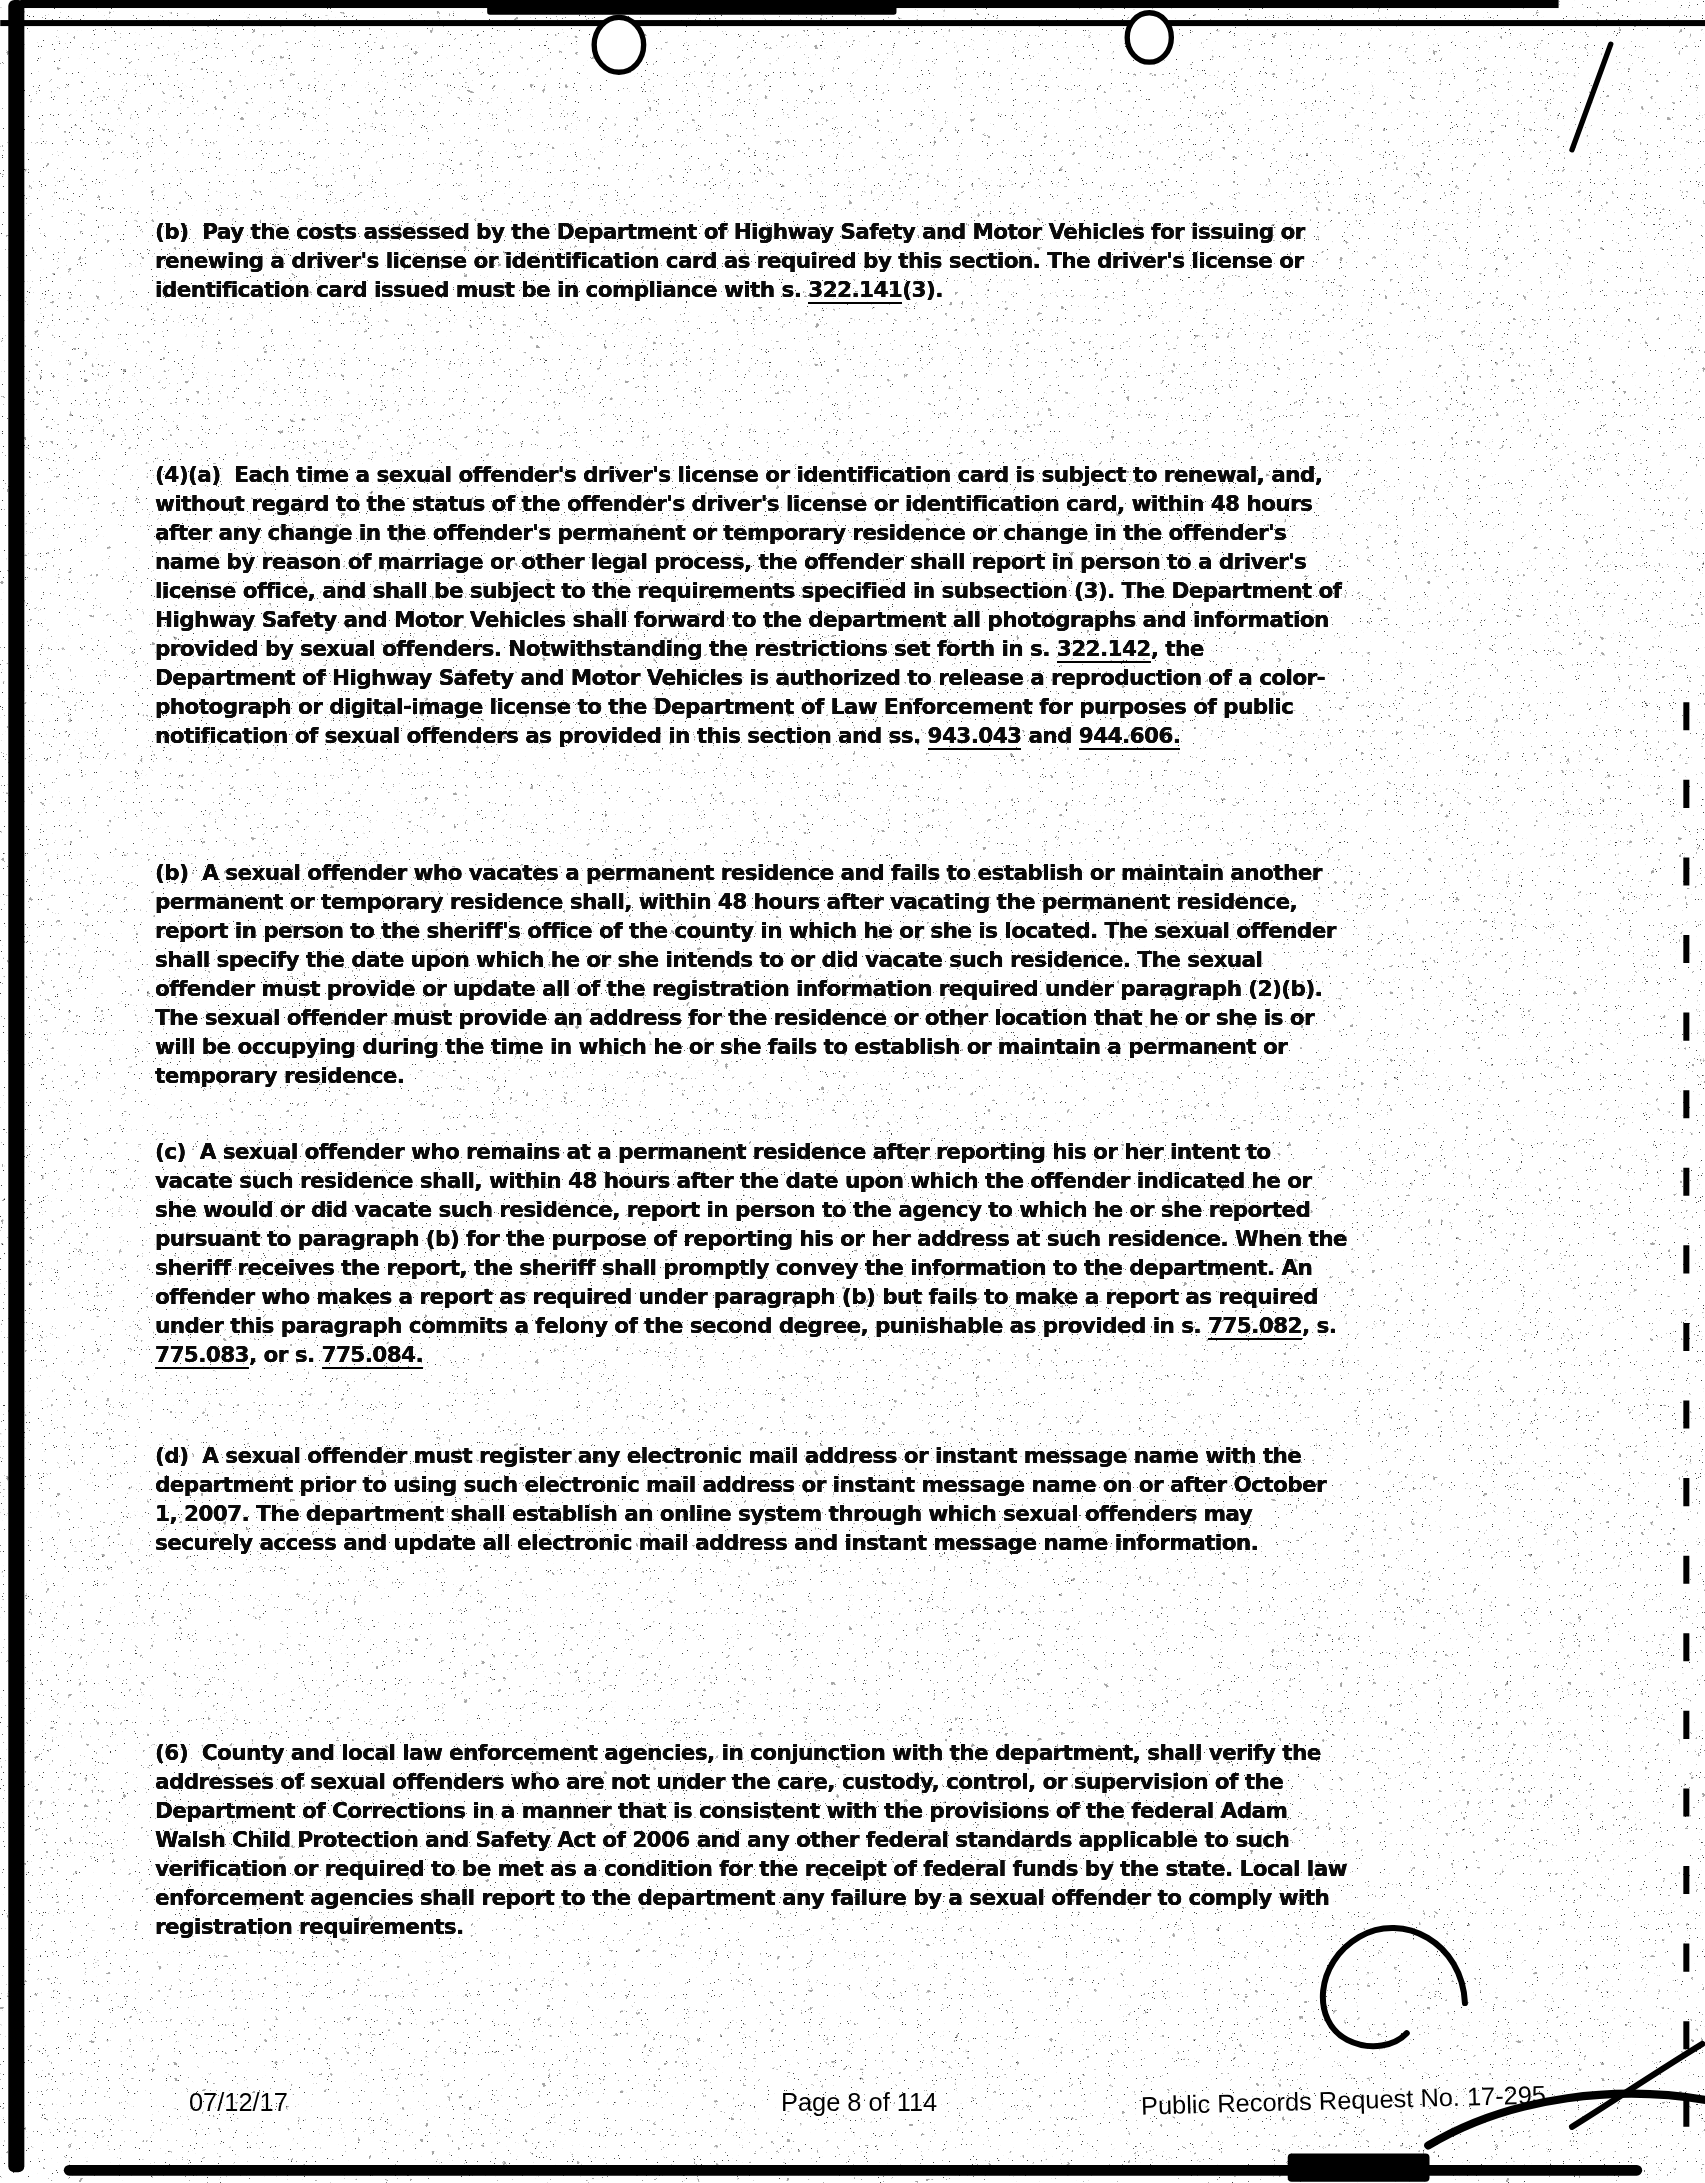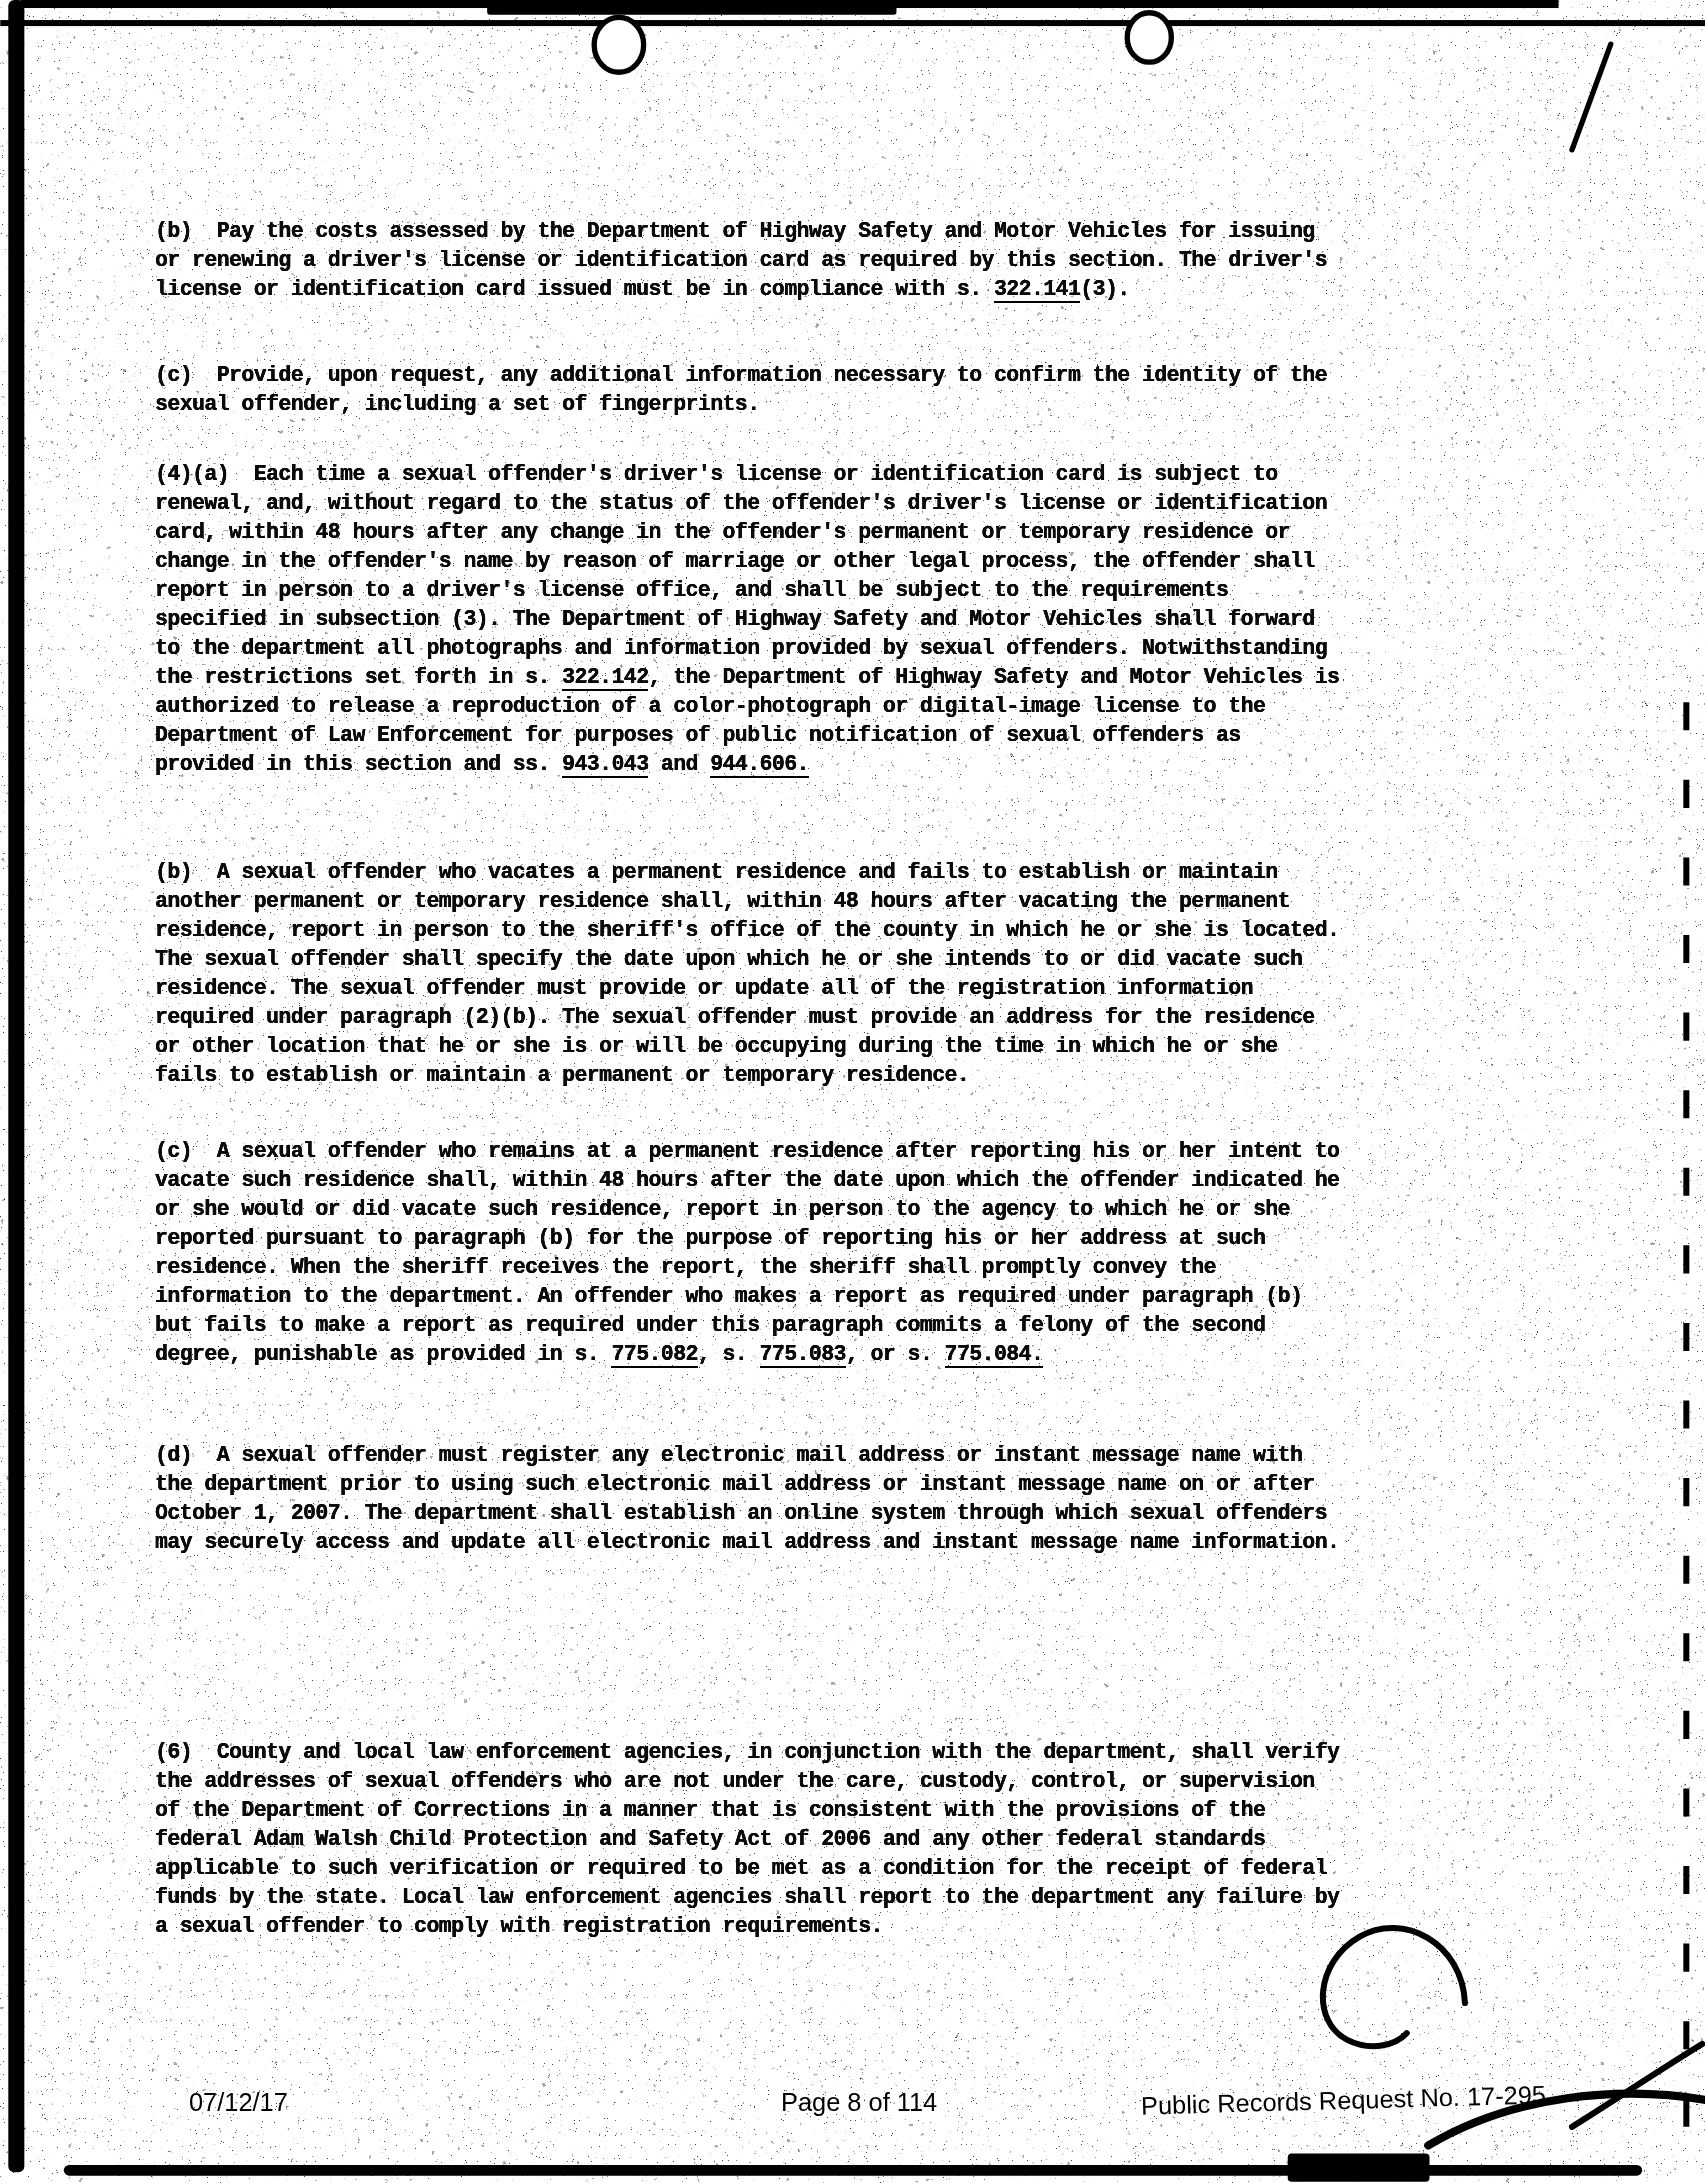--- a/index.html
+++ b/index.html
@@ -6,21 +6,21 @@
   .page{
     position:relative;
     width:1706px;height:2183px;
     background:#ffffff;
     overflow:hidden;
     font-family:"DejaVu Sans",sans-serif;
   }
   .noise-layer,.artifact-layer{
     position:absolute;left:0;top:0;width:1706px;height:2183px;pointer-events:none;
   }
-  .content{position:absolute;left:0;top:0;width:1362px;height:2183px;font-family:Liberation Mono, monospace;}
+  .content{position:absolute;left:0;top:0;width:1362px;height:2183px;}
   .para{
     position:absolute;left:155px;width:1195px;
     margin:0;
     font-size:21.4px;line-height:29px;letter-spacing:-0.5px;
     font-weight:700;color:#0a0a0a;
     white-space:pre-wrap;
     text-shadow:0.3px 0.3px 0 #0a0a0a, 0 0 0.5px #000;
   }
   .para .u{
     border-bottom:2.7px solid #000;
@@ -67,21 +67,20 @@
     <path d="M2408,66 L2350,224" stroke="#000" stroke-width="8" fill="none" stroke-linecap="round"></path>
     <ellipse cx="925" cy="67" rx="37" ry="41" fill="#fff" stroke="#000" stroke-width="8"></ellipse>
     <ellipse cx="1718" cy="56" rx="33" ry="37" fill="#fff" stroke="#000" stroke-width="8"></ellipse>
     <path d="M 2190,2995 C 2186,2905 2098,2858 2032,2896 C 1966,2934 1960,3022 2014,3050 C 2050,3068 2086,3058 2103,3040" stroke="#000" stroke-width="9" fill="none" stroke-linecap="round"></path>
     <path d="M 2135,3208 C 2262,3132 2424,3118 2550,3140" stroke="#000" stroke-width="12" fill="none" stroke-linecap="round"></path>
     <path d="M 2545,3056 C 2470,3102 2402,3148 2350,3180" stroke="#000" stroke-width="9" fill="none" stroke-linecap="round"></path>
   </svg>
 
   <main class="content">
     <p class="para" style="top: 217px;"><span>(b)  Pay the costs assessed by the Department of Highway Safety and Motor Vehicles for issuing or renewing a driver's license or identification card as required by this section. The driver's license or identification card issued must be in compliance with s. </span><span class="u">322.141</span><span>(3).</span></p>
-    <p class="para" style="top: 361px;"><span>(c)  Provide, upon request, any additional information necessary to confirm the identity of the sexual offender, including a set of fingerprints.</span></p>
     <p class="para" style="top: 460px;"><span>(4)(a)  Each time a sexual offender's driver's license or identification card is subject to renewal, and, without regard to the status of the offender's driver's license or identification card, within 48 hours after any change in the offender's permanent or temporary residence or change in the offender's name by reason of marriage or other legal process, the offender shall report in person to a driver's license office, and shall be subject to the requirements specified in subsection (3). The Department of Highway Safety and Motor Vehicles shall forward to the department all photographs and information provided by sexual offenders. Notwithstanding the restrictions set forth in s. </span><span class="u">322.142</span><span>, the Department of Highway Safety and Motor Vehicles is authorized to release a reproduction of a color-photograph or digital-image license to the Department of Law Enforcement for purposes of public notification of sexual offenders as provided in this section and ss. </span><span class="u">943.043</span><span> and </span><span class="u">944.606.</span></p>
     <p class="para" style="top: 858px;"><span>(b)  A sexual offender who vacates a permanent residence and fails to establish or maintain another permanent or temporary residence shall, within 48 hours after vacating the permanent residence, report in person to the sheriff's office of the county in which he or she is located. The sexual offender shall specify the date upon which he or she intends to or did vacate such residence. The sexual offender must provide or update all of the registration information required under paragraph (2)(b). The sexual offender must provide an address for the residence or other location that he or she is or will be occupying during the time in which he or she fails to establish or maintain a permanent or temporary residence.</span></p>
     <p class="para" style="top: 1137px;"><span>(c)  A sexual offender who remains at a permanent residence after reporting his or her intent to vacate such residence shall, within 48 hours after the date upon which the offender indicated he or she would or did vacate such residence, report in person to the agency to which he or she reported pursuant to paragraph (b) for the purpose of reporting his or her address at such residence. When the sheriff receives the report, the sheriff shall promptly convey the information to the department. An offender who makes a report as required under paragraph (b) but fails to make a report as required under this paragraph commits a felony of the second degree, punishable as provided in s. </span><span class="u">775.082</span><span>, s. </span><span class="u">775.083</span><span>, or s. </span><span class="u">775.084.</span></p>
     <p class="para" style="top: 1441px;"><span>(d)  A sexual offender must register any electronic mail address or instant message name with the department prior to using such electronic mail address or instant message name on or after October 1, 2007. The department shall establish an online system through which sexual offenders may securely access and update all electronic mail address and instant message name information.</span></p>
     <p class="para" style="top: 1738px;"><span>(6)  County and local law enforcement agencies, in conjunction with the department, shall verify the addresses of sexual offenders who are not under the care, custody, control, or supervision of the Department of Corrections in a manner that is consistent with the provisions of the federal Adam Walsh Child Protection and Safety Act of 2006 and any other federal standards applicable to such verification or required to be met as a condition for the receipt of federal funds by the state. Local law enforcement agencies shall report to the department any failure by a sexual offender to comply with registration requirements.</span></p>
   </main>
 
   <footer>
     <span class="footer-item f-date">07/12/17</span>
     <span class="footer-item f-page">Page 8 of 114</span>

